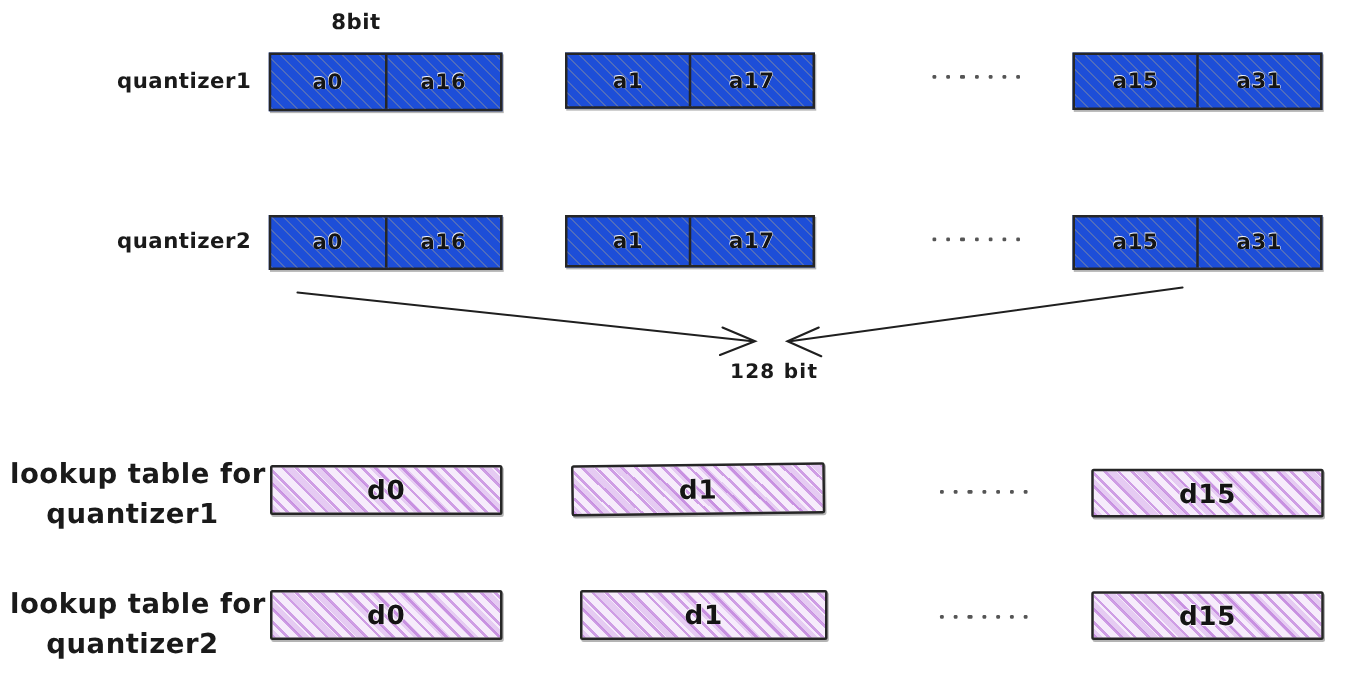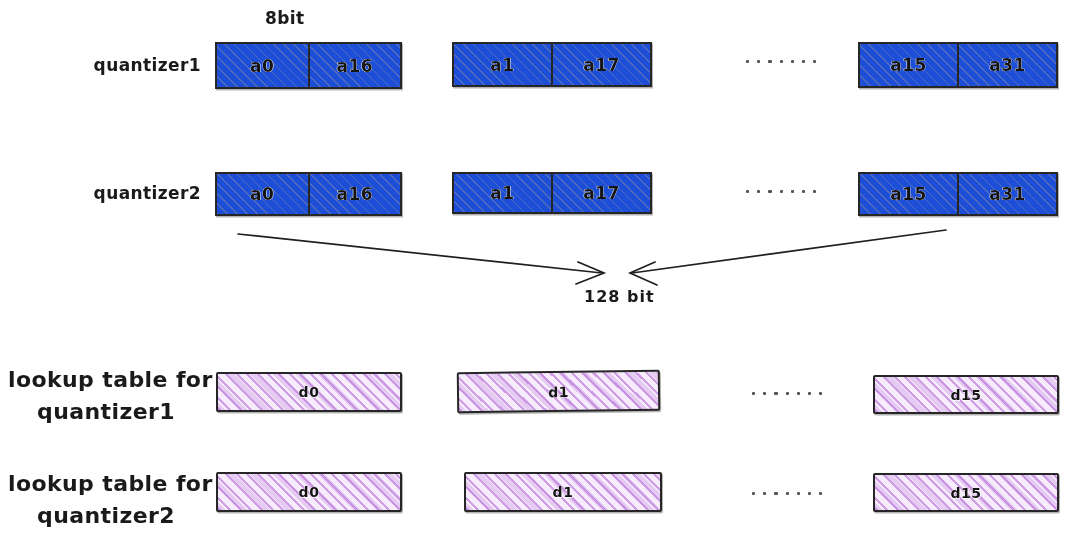--- a/index.html
+++ b/index.html
@@ -106,21 +106,21 @@
       repeating-linear-gradient(45deg,
         rgba(202,150,228,0.38) 0px,
         rgba(202,150,228,0.38) 5px,
         rgba(255,255,255,0) 5px,
         rgba(255,255,255,0) 16px);
     box-shadow: 1px 1.5px 0 rgba(40,40,40,0.35);
     overflow: hidden;
   }
   .lut-box span {
     position: relative;
-    font-size: 14px;
+    font-size: 21px;
     font-weight: 700;
     color: #141414;
     letter-spacing: 0.5px;
     text-shadow: 0.5px 0.5px 0 rgba(255,255,255,0.85),
                 -0.5px -0.5px 0 rgba(255,255,255,0.85);
   }
 
   
   .dots {
     position: absolute;

